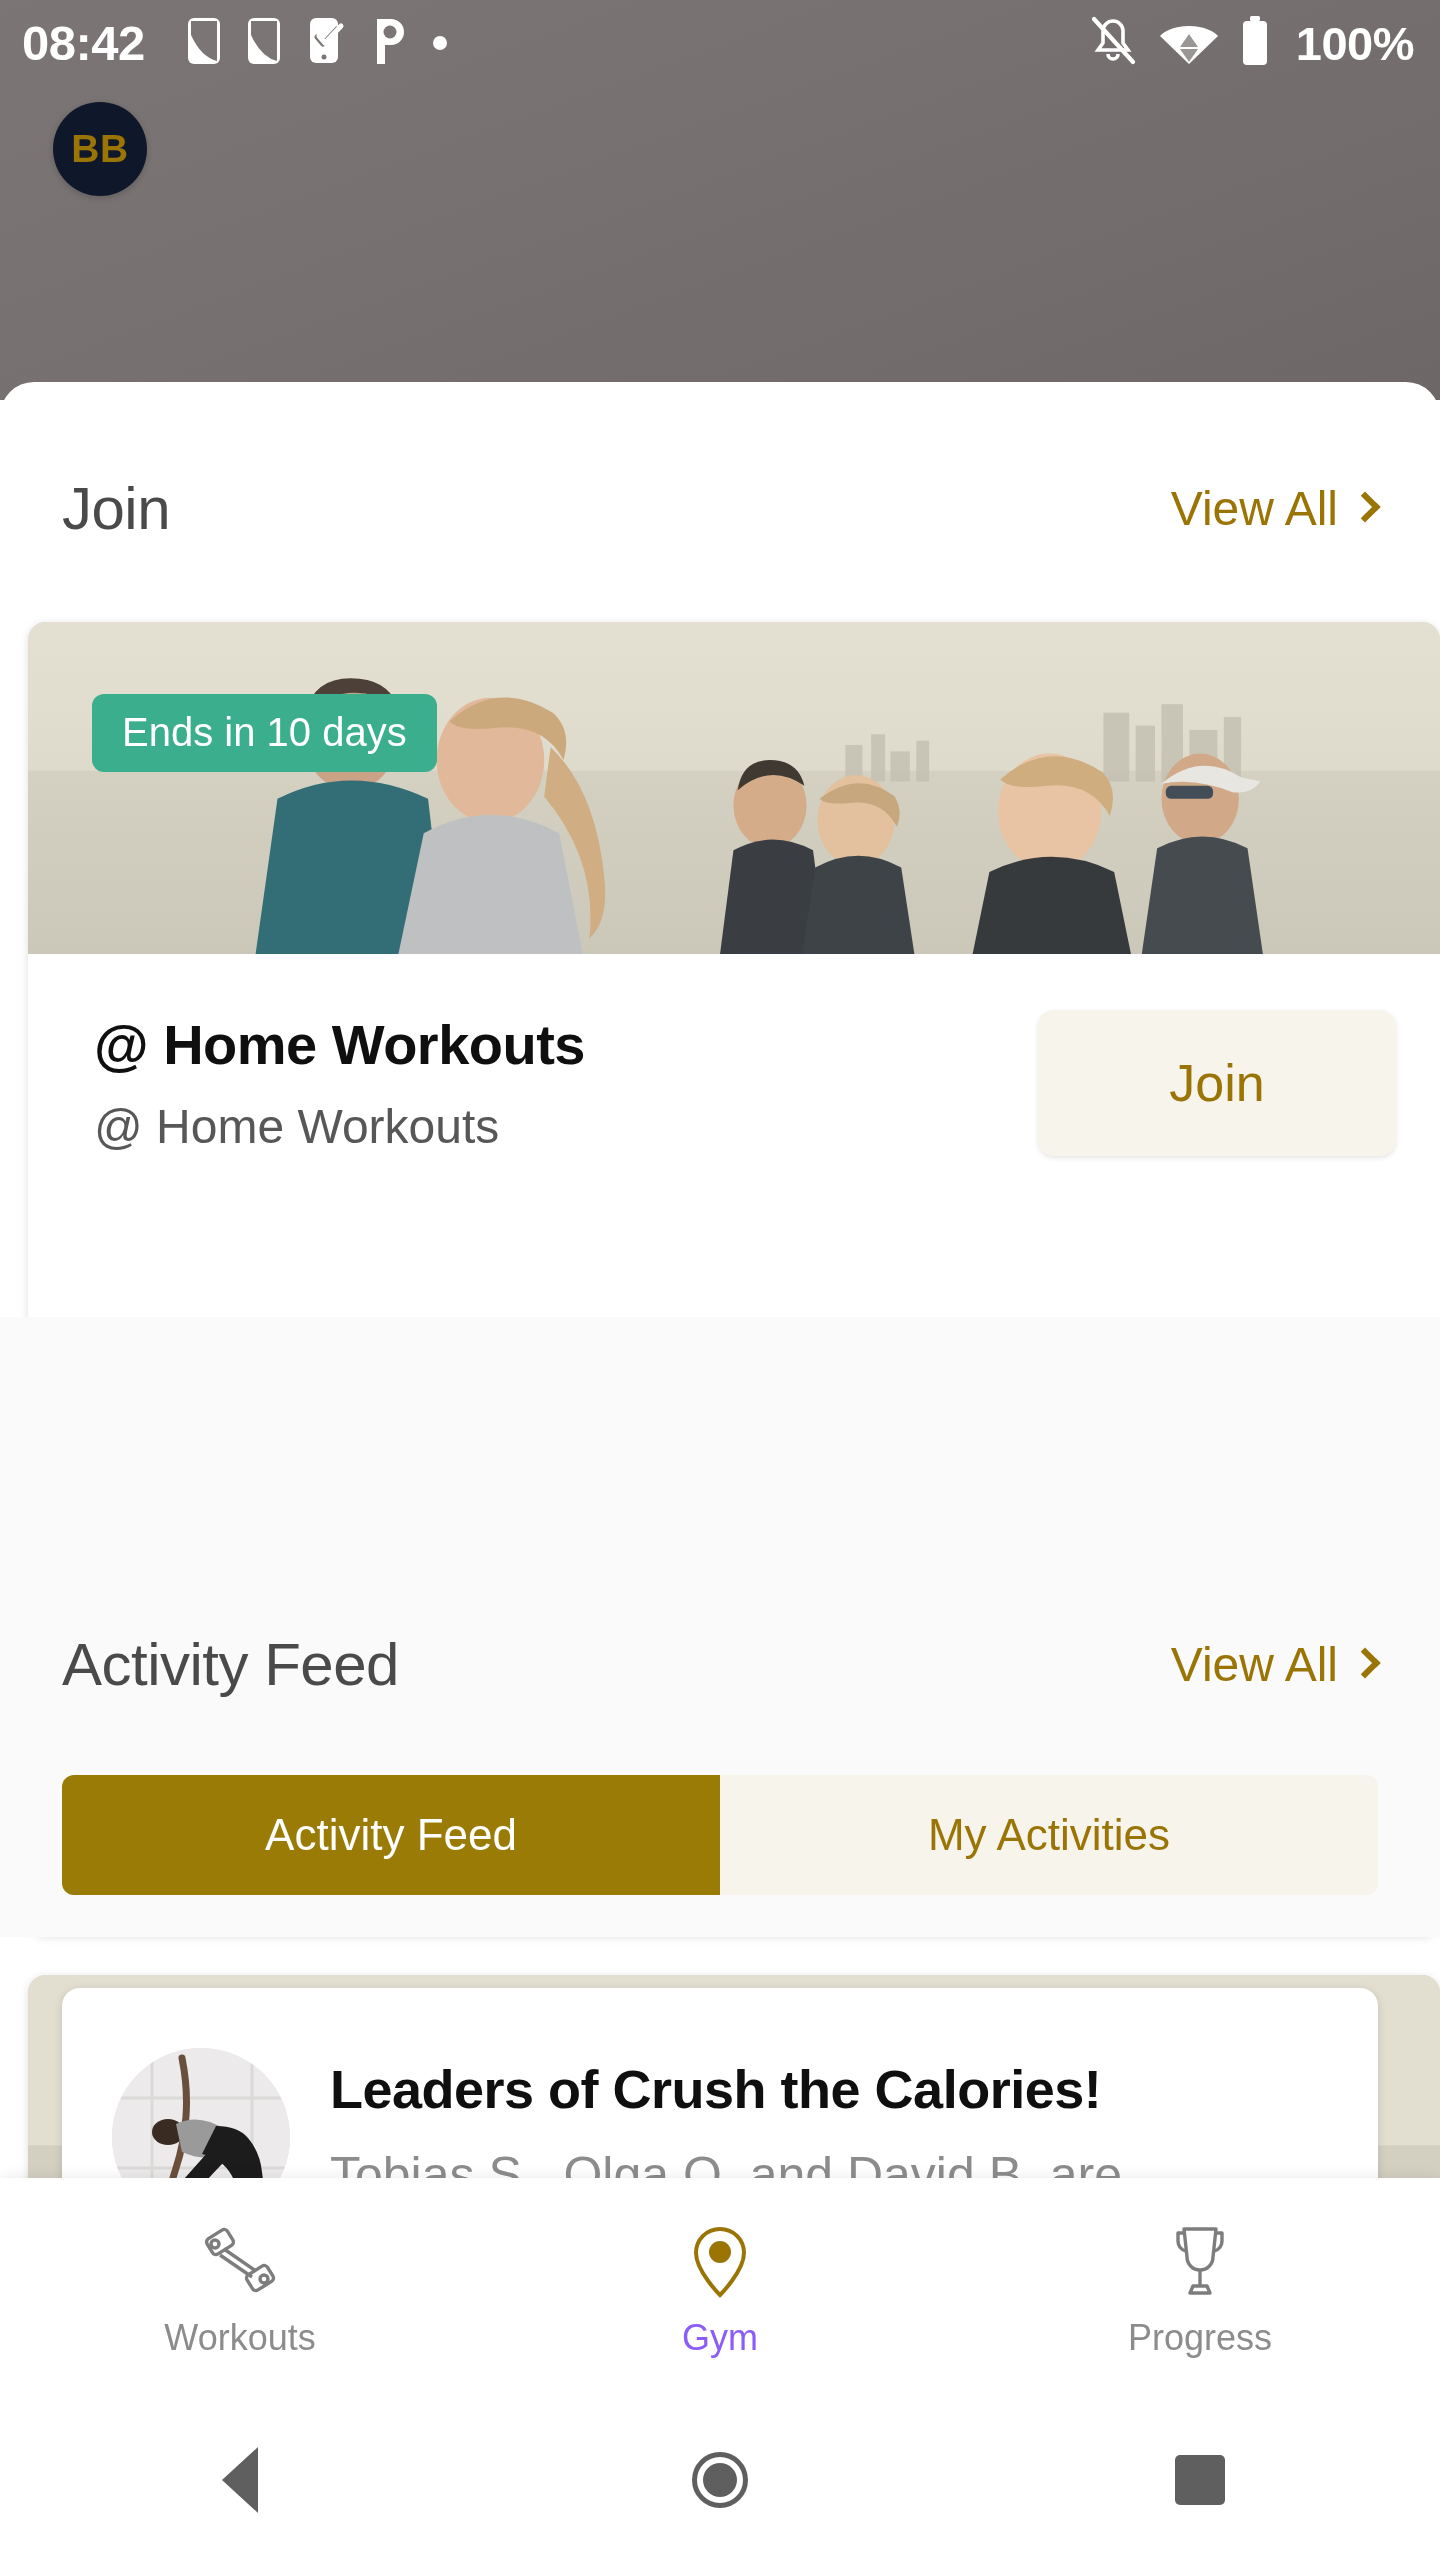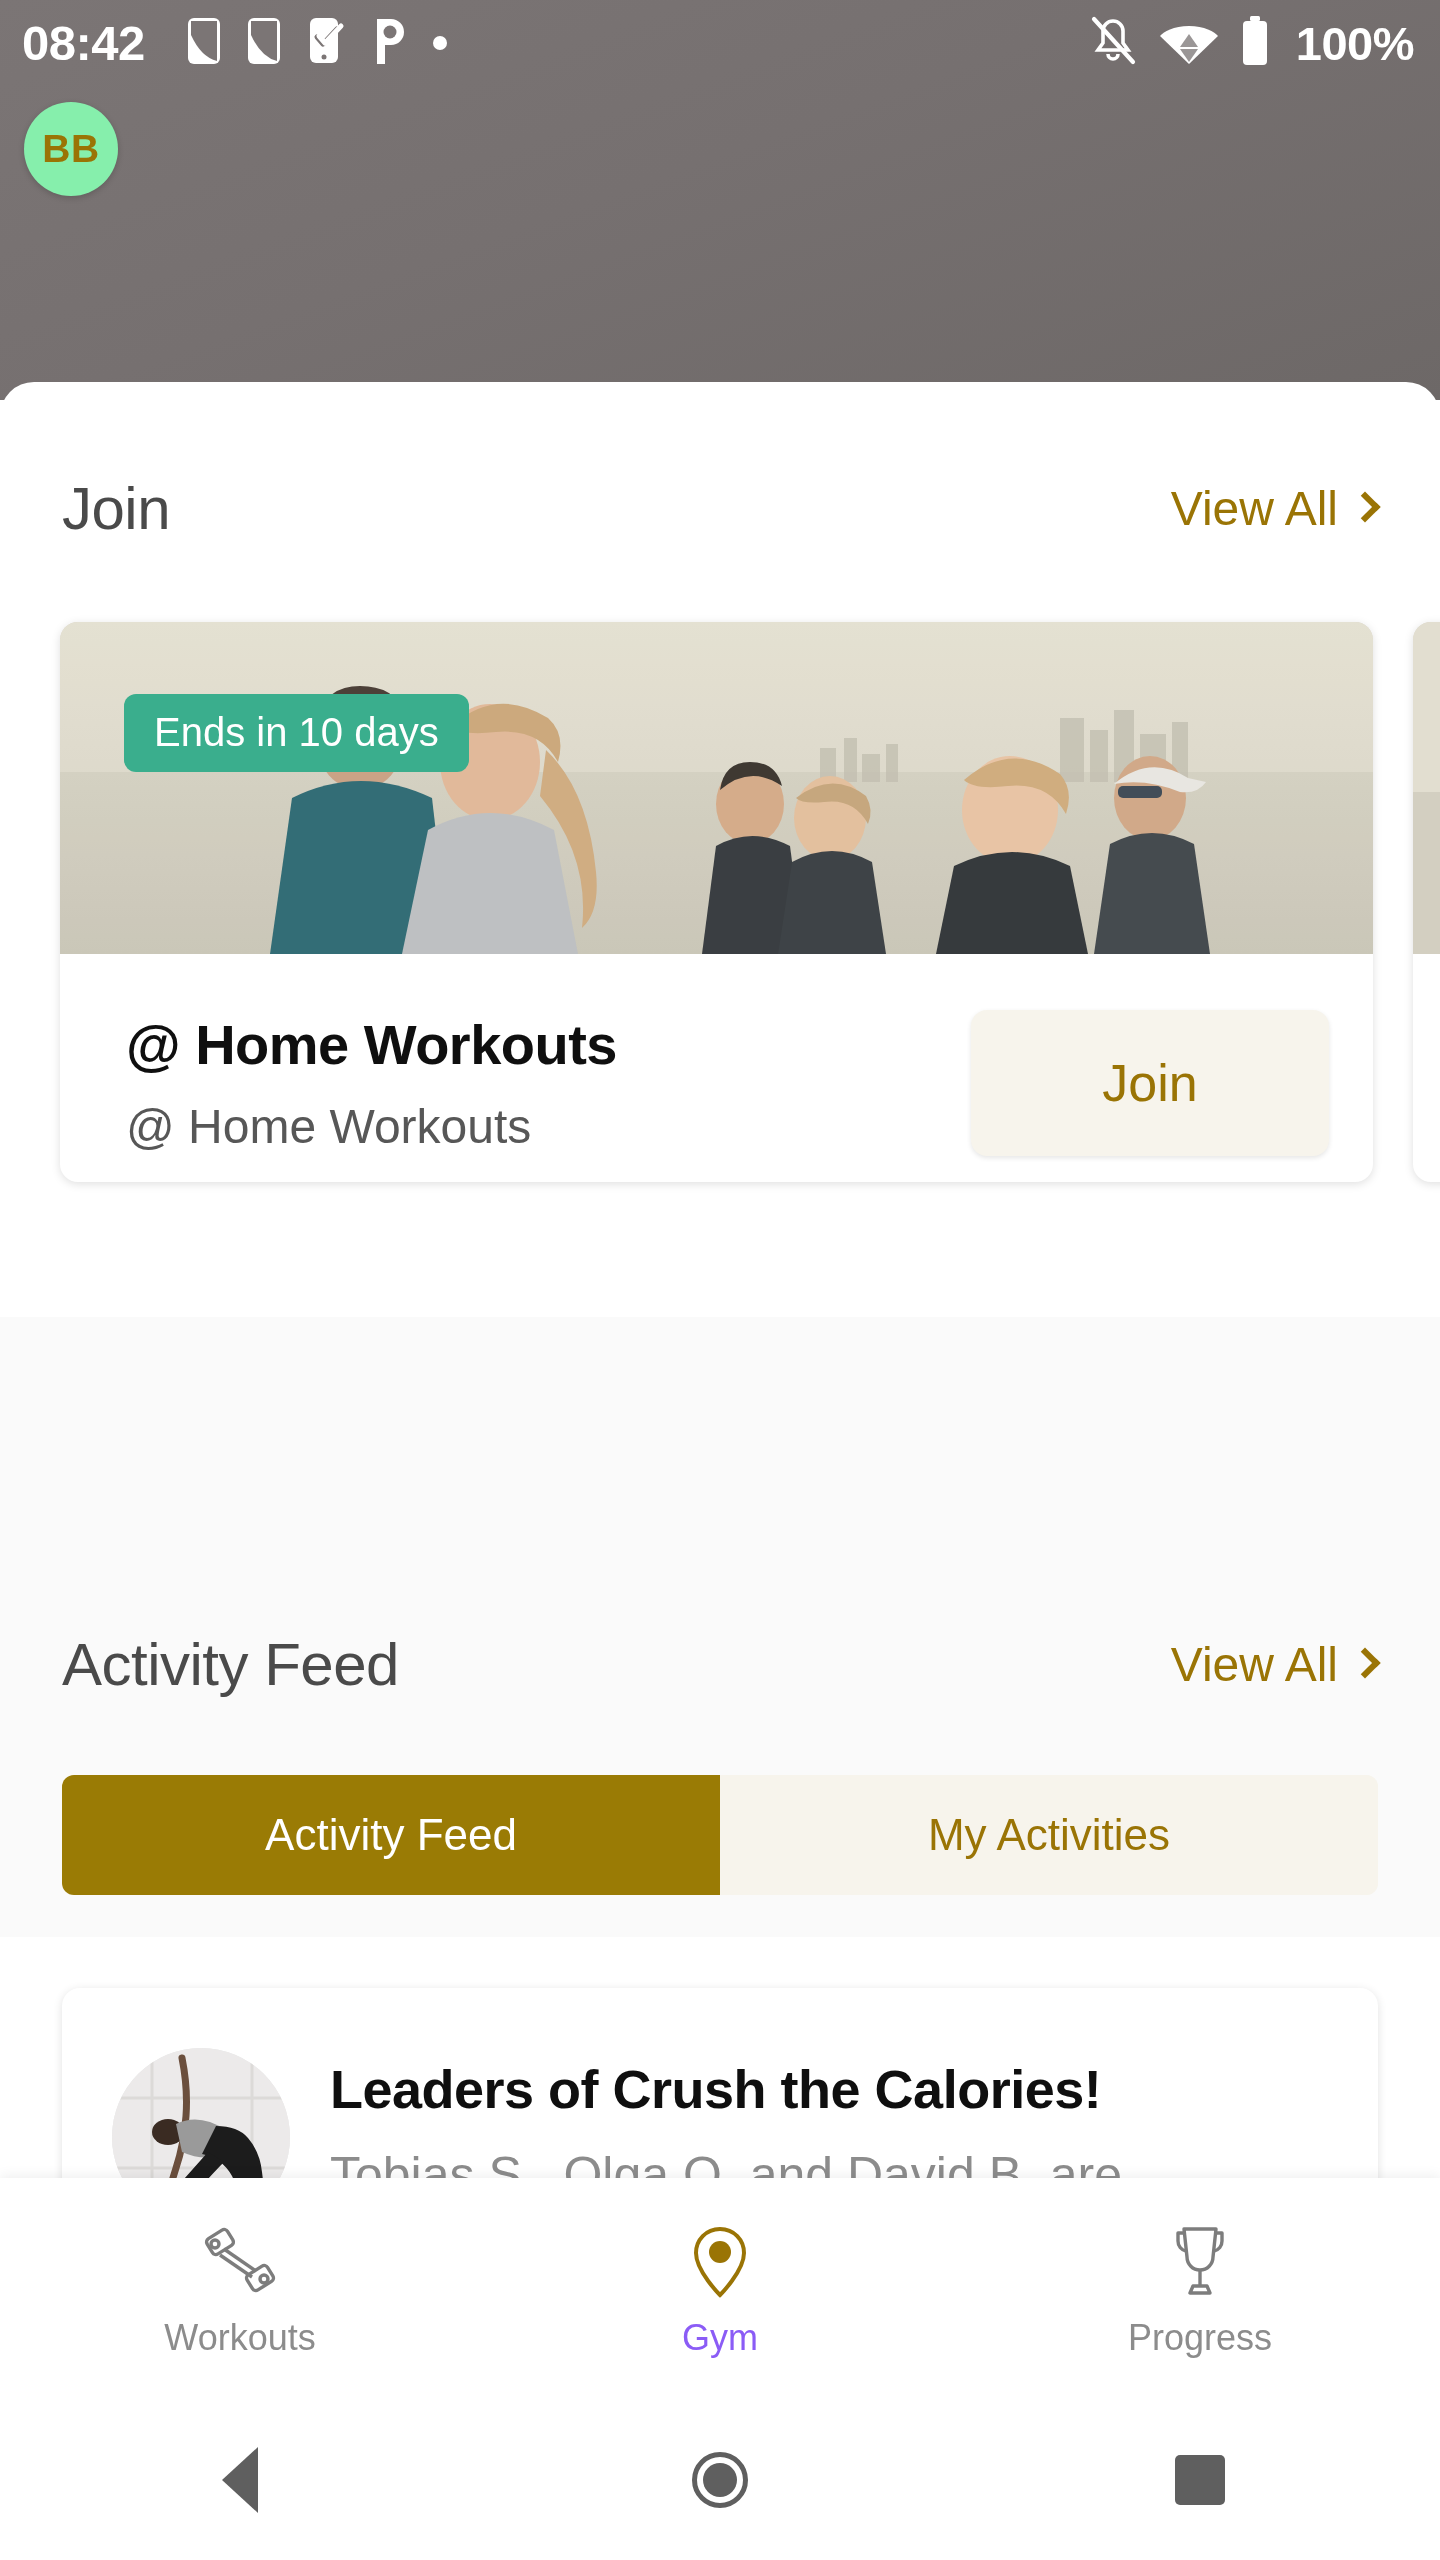--- a/index.html
+++ b/index.html
@@ -70,25 +70,25 @@
   .sb-dot {
     width: 14px; height: 14px;
     border-radius: 50%;
     background: #ffffff;
     display: block;
   }
 
   
   #avatar {
     position: absolute;
-    left: 24px;
+    left: 53px;
     top: 102px;
     width: 94px; height: 94px;
     border-radius: 50%;
-    background: #86efac;
+    background: #0f172a;
     display: flex;
     align-items: center;
     justify-content: center;
     box-shadow: 0 2px 6px rgba(0,0,0,0.18);
   }
   #avatar .initials {
     font-size: 39px;
     font-weight: 700;
     color: #9a7405;
     letter-spacing: 0.5px;
@@ -138,21 +138,22 @@
 
   
   #carousel {
     position: absolute;
     top: 240px;
     left: 0;
     width: 1440px;
     height: 560px;
     display: flex;
     gap: 40px;
-    padding-left: 60px;
+    padding-left: 28px;
+    flex-direction: column;
   }
   .challenge-card {
     flex: 0 0 1313px;
     height: 560px;
     background: #ffffff;
     border-radius: 18px;
     box-shadow: 0 2px 10px rgba(0,0,0,0.13);
     overflow: hidden;
     position: relative;
   }

